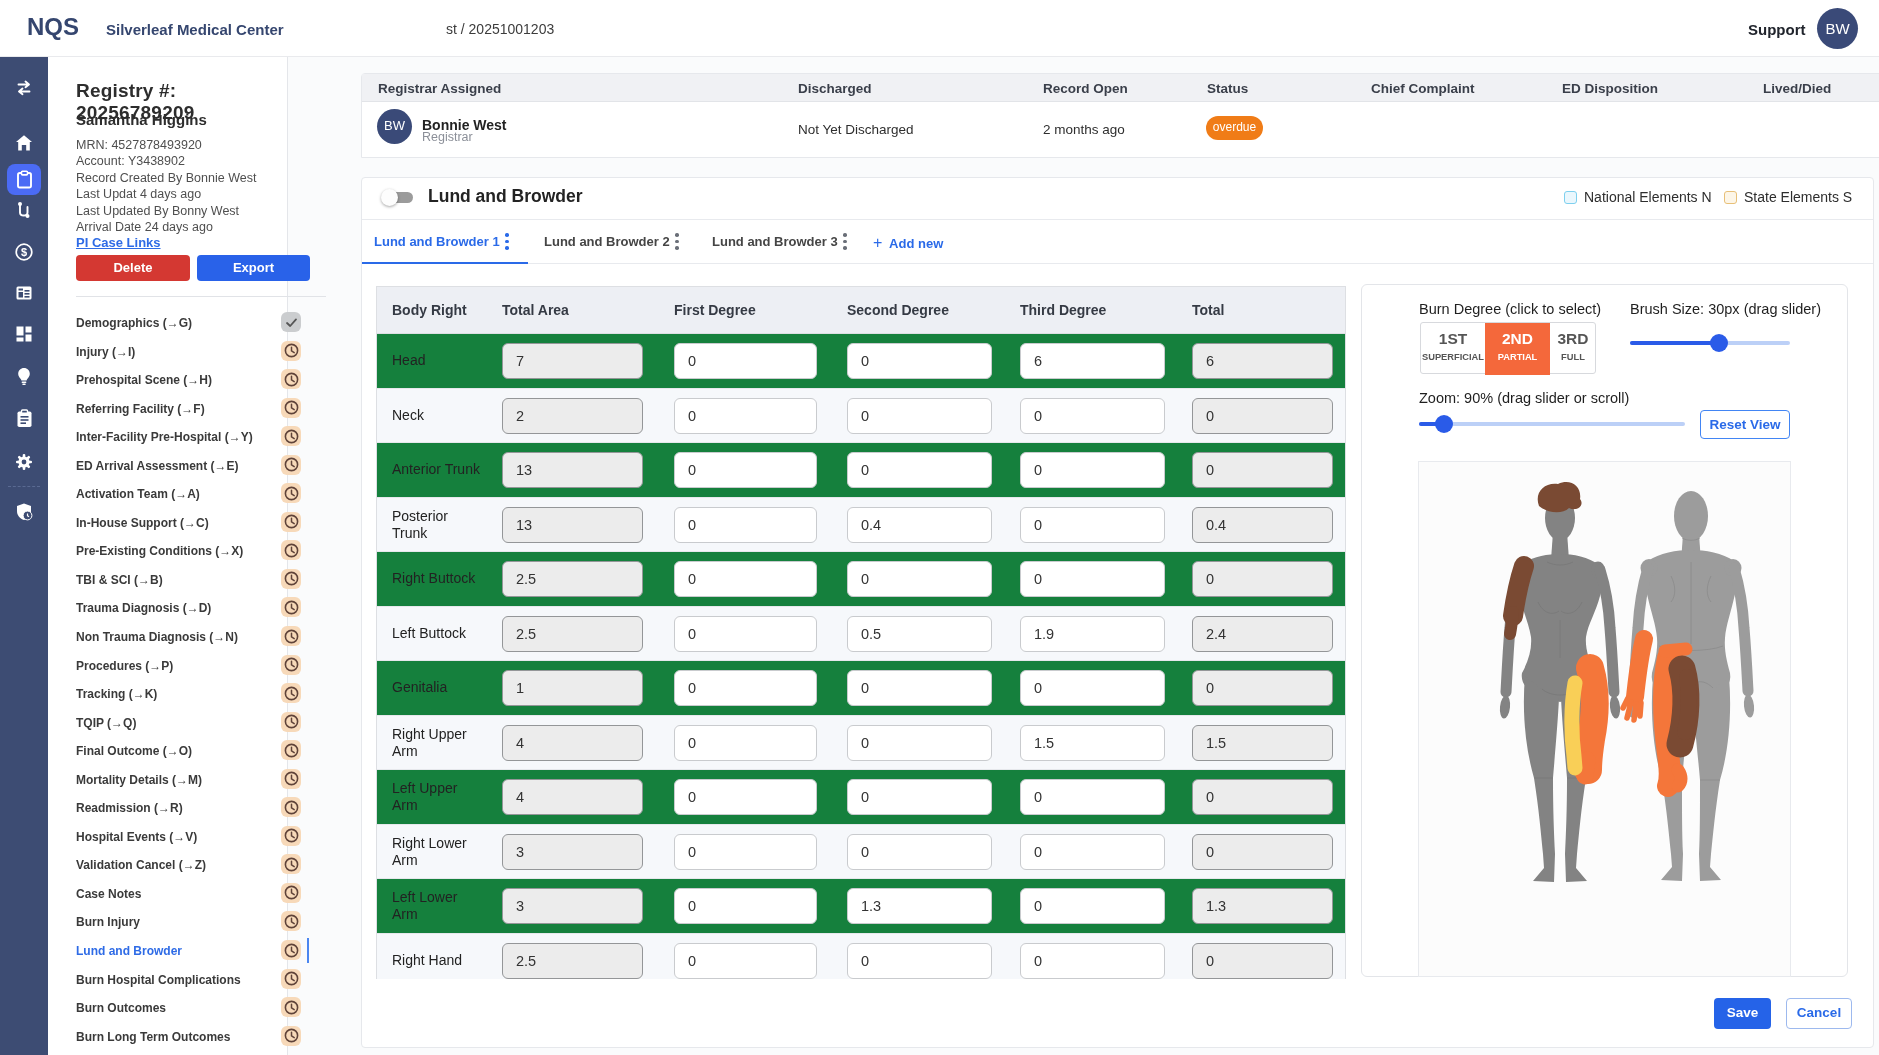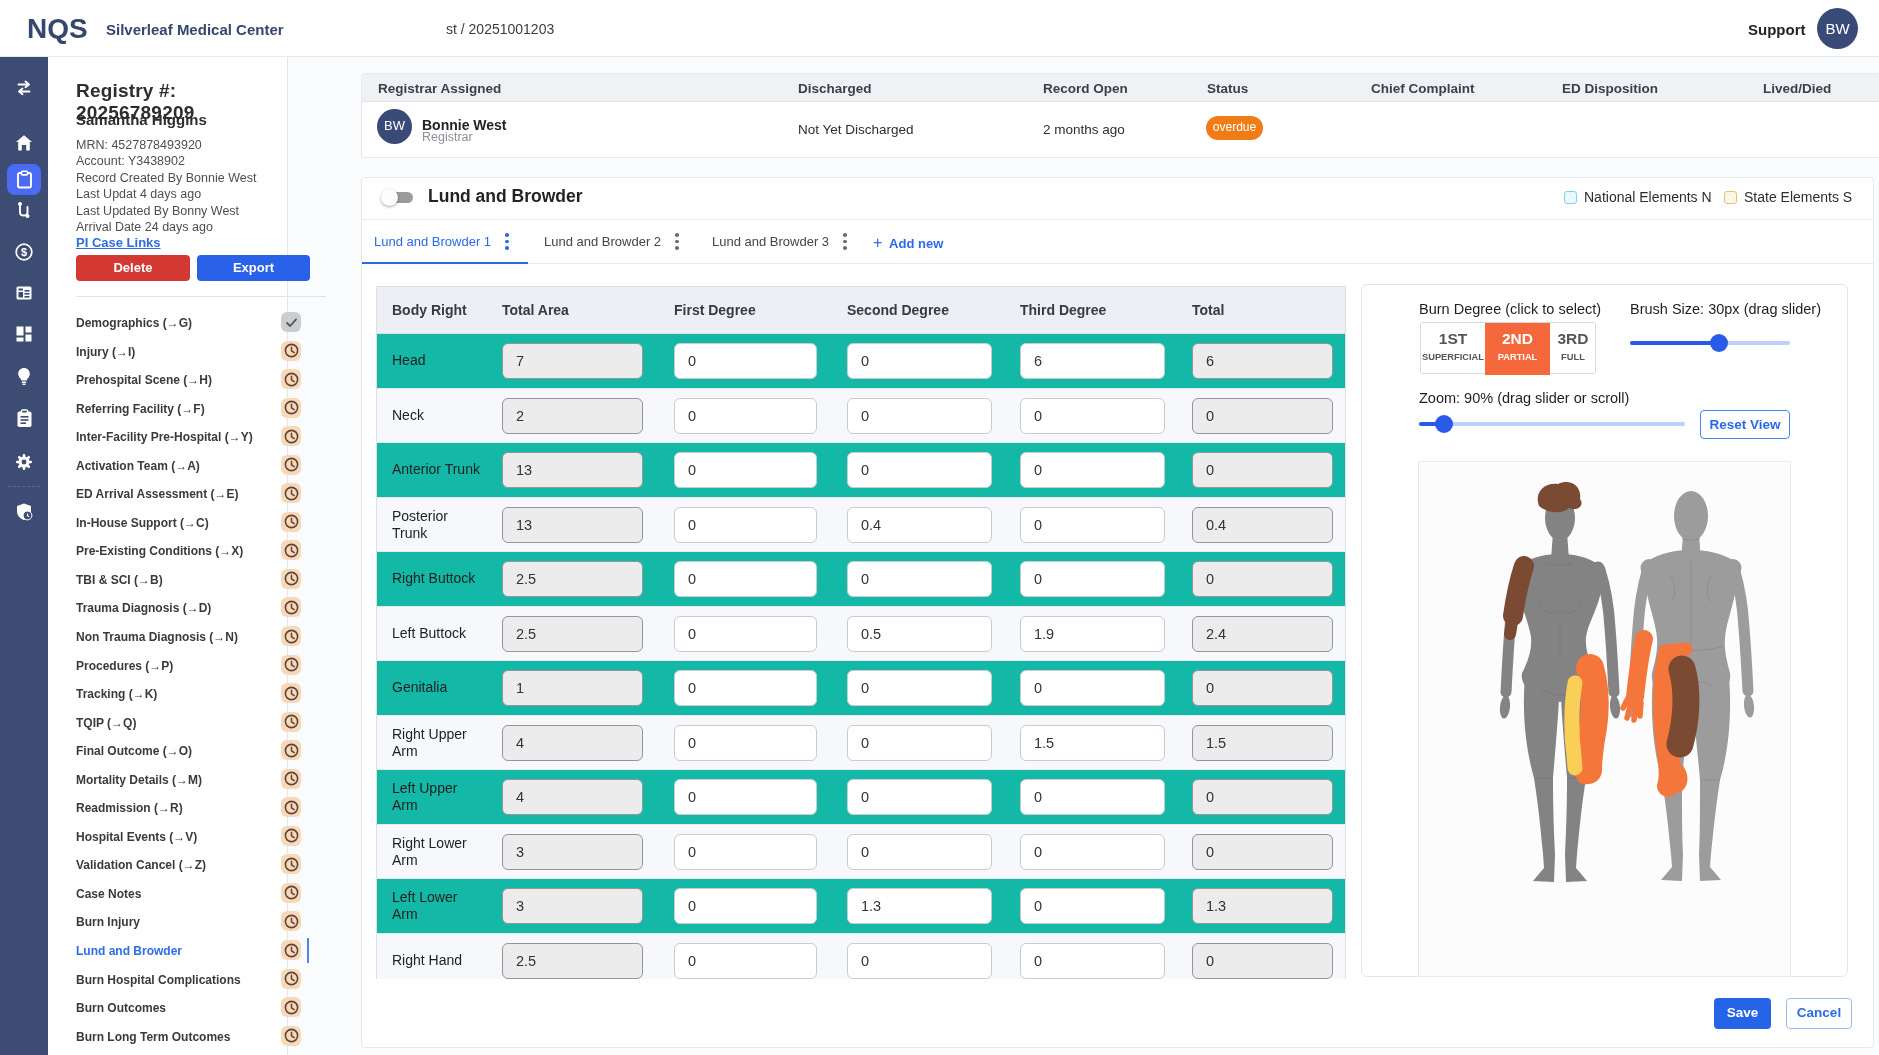--- a/index.html
+++ b/index.html
@@ -1,20 +1,20 @@
 <!DOCTYPE html>
 <html><head>
 <meta charset="utf-8">
 <style>
 * { margin:0; padding:0; box-sizing:border-box; }
 html,body { width:1879px; height:1055px; overflow:hidden; font-family:"Liberation Sans",sans-serif; background:#fafbfc; }
 
 
 #topbar { position:absolute; left:0; top:0; width:1879px; height:57px; background:#fff; border-bottom:1px solid #e9eaed; z-index:20; }
-#logo { position:absolute; left:27px; top:13px; font-size:28px; font-weight:bold; color:#35466f; letter-spacing:0px; }
+#logo { position:absolute; left:27px; top:13px; font-size:24px; font-weight:bold; color:#35466f; letter-spacing:0px; }
 #hosp { position:absolute; left:106px; top:21px; font-size:15px; font-weight:bold; color:#35466f; }
 #crumb { position:absolute; left:446px; top:21px; font-size:14px; color:#3c3c3c; }
 #support { position:absolute; left:1748px; top:21px; font-size:15px; font-weight:bold; color:#20242c; }
 #avatar { position:absolute; left:1817px; top:8px; width:41px; height:41px; border-radius:50%; background:#3a4a78; color:#fff; font-size:15px; text-align:center; line-height:41px; }
 
 
 #rail { position:absolute; left:0; top:57px; width:48px; height:998px; background:#3d4c73; z-index:15; }
 .ric { position:absolute; left:0; width:48px; height:30px; text-align:center; }
 .ric svg { display:inline-block; }
 #railsel { position:absolute; left:7px; top:107px; width:34px; height:31px; background:#4b6bf5; border-radius:8px; }
@@ -56,33 +56,33 @@
 #card { position:absolute; left:15px; top:120px; width:1513px; height:871px; background:#fff; border:1px solid #e6e8ec; border-radius:4px; }
 #cardhead { position:absolute; left:0; top:0; width:100%; height:42px; border-bottom:1px solid #e8eaee; }
 #toggle { position:absolute; left:19px; top:12px; width:34px; height:14px; }
 #toggle .track { position:absolute; left:4px; top:2px; width:28px; height:11px; background:#9b9b9b; border-radius:6px; }
 #toggle .knob { position:absolute; left:0px; top:-1px; width:17px; height:17px; background:#fdfdfd; border-radius:50%; box-shadow:0 1px 3px rgba(0,0,0,0.35); }
 #cardtitle { position:absolute; left:66px; top:8px; font-size:17.5px; font-weight:bold; color:#232323; }
 .legend { position:absolute; top:11px; font-size:14px; color:#2e2e2e; }
 .lbox { display:inline-block; width:13px; height:13px; border-radius:3px; border:1.5px solid; vertical-align:-2px; margin-right:7px; }
 
 #tabs { position:absolute; left:0; top:42px; width:100%; height:44px; border-bottom:1px solid #e8eaee; }
-.tab { position:absolute; top:14px; font-size:13px; font-weight:normal; color:#454545; }
+.tab { position:absolute; top:14px; font-size:13px; font-weight:bold; color:#454545; }
 .tab.on { color:#2a6ae8; }
 .dots { position:absolute; top:13px; width:4px; }
 .dots i { display:block; width:3.5px; height:3.5px; border-radius:50%; background:#6a6f78; margin:0 0 3px 0; }
 .dots.on i { background:#2a6ae8; }
 #tabline { position:absolute; left:0; top:41.5px; width:166px; height:2.5px; background:#2a6ae8; }
 #addnew { position:absolute; left:511px; top:14px; font-size:13px; font-weight:bold; color:#2a6ae8; }
 
 
 #btable { position:absolute; left:14px; top:108px; width:970px; height:693px; overflow:hidden; border:1px solid #dddfe3; border-bottom:none; }
 #bthead { height:47px; background:#edeff4; border-bottom:1px solid #dddfe3; position:relative; }
 #bthead div { position:absolute; top:15px; font-size:14px; font-weight:bold; color:#353a44; }
-.brow { position:relative; height:54.5px; border-bottom:1px solid #e6e8ec; background:#14b8a6; }
+.brow { position:relative; height:54.5px; border-bottom:1px solid #e6e8ec; background:#15803d; }
 .brow.alt { background:#f6f8fb; }
 .brow .lbl { position:absolute; left:15px; top:18px; font-size:14px; color:#222; width:92px; line-height:17px; }
 .brow .lbl.two { top:10px; }
 .inp { position:absolute; top:9px; height:36px; border-radius:6px; font-size:14.5px; color:#333; line-height:34px; padding-left:13px; }
 .inp.dis { background:#ececec; border:1px solid #949698; }
 .inp.nor { background:#fff; border:1px solid #c9cbce; }
 
 
 #rpanel { position:absolute; left:999px; top:106px; width:487px; height:693px; border:1px solid #e3e5e9; border-radius:6px; background:#fff; }
 .rlab { position:absolute; font-size:14.5px; color:#1f1f1f; }
@@ -230,30 +230,30 @@
       <div class="mi">
         <span class="t">Inter-Facility Pre-Hospital (→Y)</span>
         <span class="ic">
           <svg class="clk" width="15" height="15" viewBox="0 0 15 15">
             <circle cx="7.5" cy="7.5" r="6.1" fill="none" stroke="#5f4339" stroke-width="1.6"></circle>
             <path d="M7.5 4.2 V7.8 L10.2 9.6" fill="none" stroke="#5f4339" stroke-width="1.5" stroke-linecap="round"></path>
           </svg>
         </span>
       </div>
       <div class="mi">
+        <span class="t">ED Arrival Assessment (→E)</span>
+        <span class="ic">
+          <svg class="clk" width="15" height="15" viewBox="0 0 15 15">
+            <circle cx="7.5" cy="7.5" r="6.1" fill="none" stroke="#5f4339" stroke-width="1.6"></circle>
+            <path d="M7.5 4.2 V7.8 L10.2 9.6" fill="none" stroke="#5f4339" stroke-width="1.5" stroke-linecap="round"></path>
+          </svg>
+        </span>
+      </div>
+      <div class="mi">
         <span class="t">Activation Team (→A)</span>
-        <span class="ic">
-          <svg class="clk" width="15" height="15" viewBox="0 0 15 15">
-            <circle cx="7.5" cy="7.5" r="6.1" fill="none" stroke="#5f4339" stroke-width="1.6"></circle>
-            <path d="M7.5 4.2 V7.8 L10.2 9.6" fill="none" stroke="#5f4339" stroke-width="1.5" stroke-linecap="round"></path>
-          </svg>
-        </span>
-      </div>
-      <div class="mi">
-        <span class="t">ED Arrival Assessment (→E)</span>
         <span class="ic">
           <svg class="clk" width="15" height="15" viewBox="0 0 15 15">
             <circle cx="7.5" cy="7.5" r="6.1" fill="none" stroke="#5f4339" stroke-width="1.6"></circle>
             <path d="M7.5 4.2 V7.8 L10.2 9.6" fill="none" stroke="#5f4339" stroke-width="1.5" stroke-linecap="round"></path>
           </svg>
         </span>
       </div>
       <div class="mi">
         <span class="t">In-House Support (→C)</span>
         <span class="ic">

